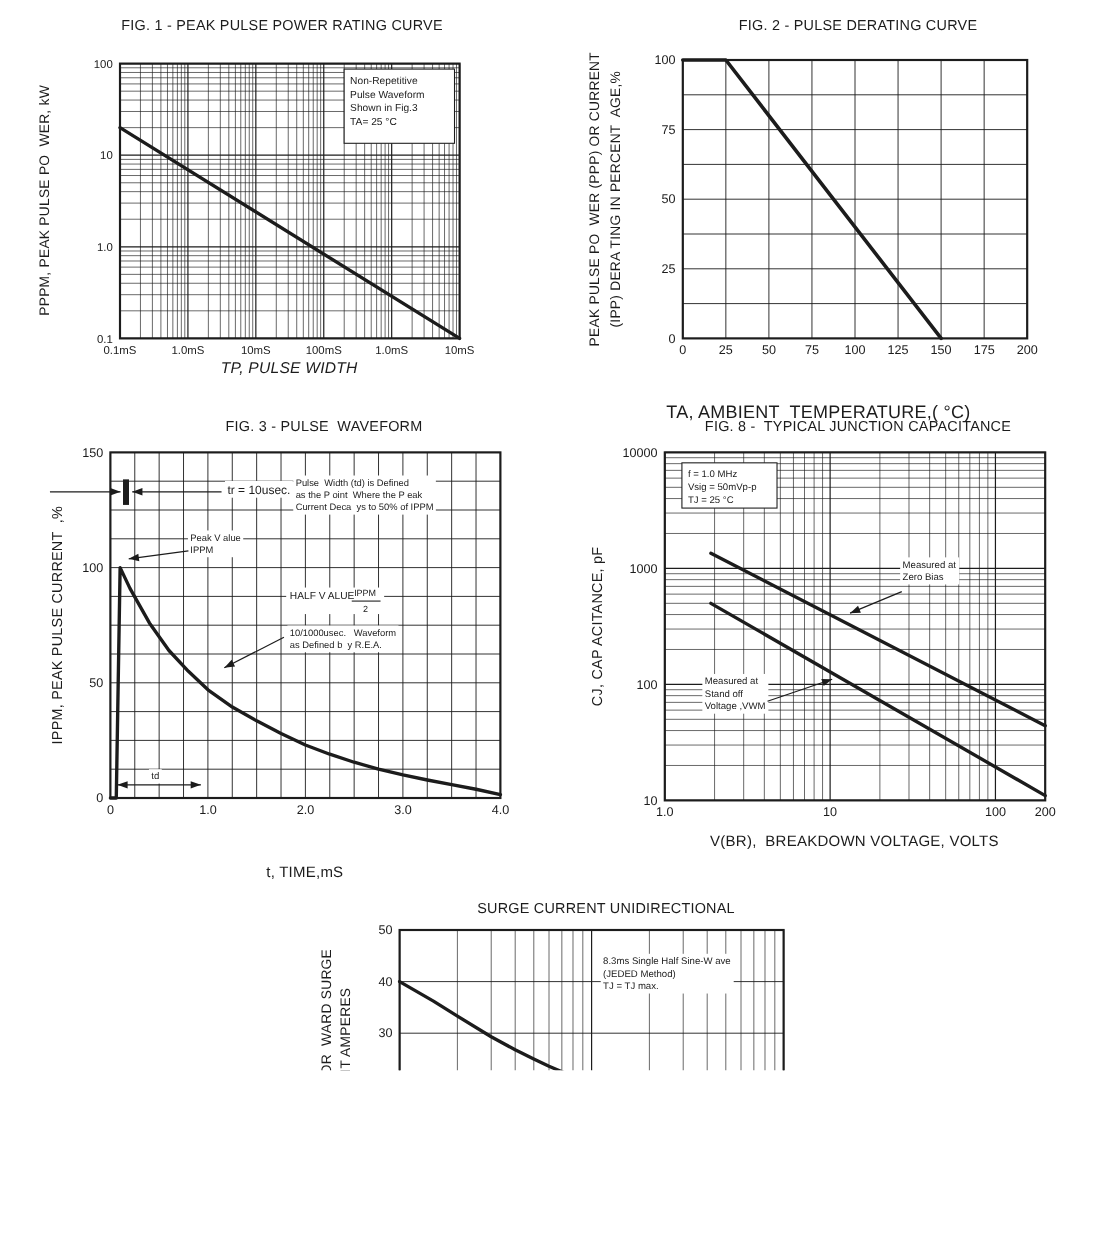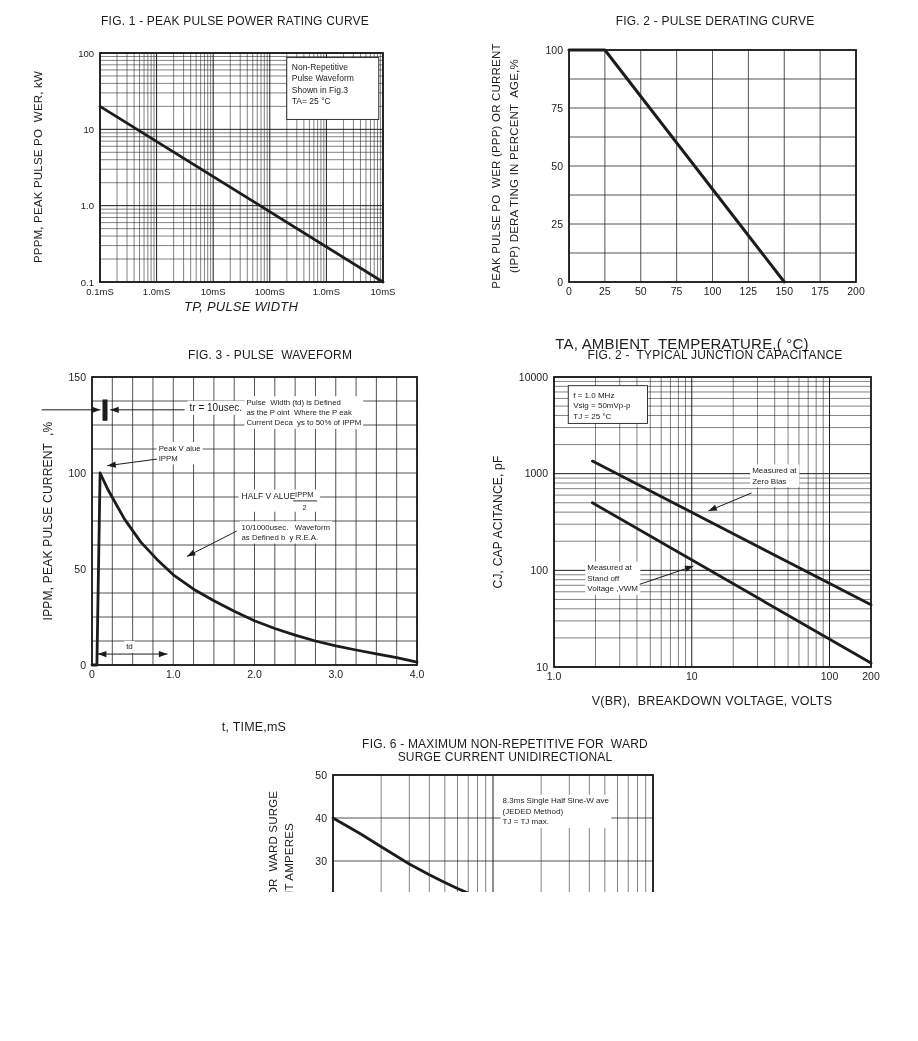--- a/index.html
+++ b/index.html
@@ -264,21 +264,21 @@
       <polygon points="75.4,277.056 66.9,273.95599999999996 66.9,280.156" fill="#1c1c1c"></polygon>
       <polygon points="5.85,277.056 14.35,280.156 14.35,273.95599999999996" fill="#1c1c1c"></polygon>
       <g>
         <rect x="32.125" y="263.9960021972656" width="10.671875" height="12" fill="#fff"></rect>
         <text x="34.125" y="272.496" font-size="8" fill="#1c1c1c">td</text>
       </g>
     </svg>
   <div class="ylabel" id="fig3-ylabel">IPPM, PEAK PULSE CURRENT  ,%</div>
   <div class="xlabel" id="fig3-xlabel">t, TIME,mS</div>
 
-  <div class="chart-title" id="fig4-title">FIG. 2 -  TYPICAL JUNCTION CAPACITANCE</div>
+  <div class="chart-title" id="fig4-title">FIG. 8 -  TYPICAL JUNCTION CAPACITANCE</div>
   <svg class="plot" id="fig4-svg" width="317" height="290">
       <line x1="0" y1="0" x2="0" y2="290" stroke="#1c1c1c" stroke-width="1"></line>
       <line x1="41.471214545356645" y1="0" x2="41.471214545356645" y2="290" stroke="#1c1c1c" stroke-width="0.55"></line>
       <line x1="65.73031991375206" y1="0" x2="65.73031991375206" y2="290" stroke="#1c1c1c" stroke-width="0.55"></line>
       <line x1="82.94242909071329" y1="0" x2="82.94242909071329" y2="290" stroke="#1c1c1c" stroke-width="0.55"></line>
       <line x1="96.29317818196505" y1="0" x2="96.29317818196505" y2="290" stroke="#1c1c1c" stroke-width="0.55"></line>
       <line x1="107.20153445910871" y1="0" x2="107.20153445910871" y2="290" stroke="#1c1c1c" stroke-width="0.55"></line>
       <line x1="116.4244182776139" y1="0" x2="116.4244182776139" y2="290" stroke="#1c1c1c" stroke-width="0.55"></line>
       <line x1="124.41364363606995" y1="0" x2="124.41364363606995" y2="290" stroke="#1c1c1c" stroke-width="0.55"></line>
       <line x1="131.46063982750414" y1="0" x2="131.46063982750414" y2="290" stroke="#1c1c1c" stroke-width="0.55"></line>
@@ -350,21 +350,20 @@
         <text x="33.285" y="193.126" font-size="8" fill="#1c1c1c">Measured at</text>
         <text x="33.285" y="203.686" font-size="8" fill="#1c1c1c">Stand off</text>
         <text x="33.285" y="214.246" font-size="8" fill="#1c1c1c">Voltage ,VWM</text>
       </g>
       <line x1="85.59" y1="207.35" x2="139.48" y2="189.08" stroke="#1c1c1c" stroke-width="1"></line>
       <polygon points="139.48,189.08 130.43471066571323,188.87326137507034 132.42536954026974,194.7449968293589" fill="#1c1c1c"></polygon>
     </svg>
   <div class="ylabel" id="fig4-ylabel">CJ, CAP ACITANCE, pF</div>
   <div class="xlabel" id="fig4-xlabel">V(BR),  BREAKDOWN VOLTAGE, VOLTS</div>
 
-  <div class="chart-title" id="fig6-title1">FIG. 6 - MAXIMUM NON-REPETITIVE FOR  WARD</div>
   <div class="chart-title" id="fig6-title2">SURGE CURRENT UNIDIRECTIONAL</div>
   <svg class="plot" id="fig6-svg" width="320" height="215">
       <line x1="0" y1="0" x2="0" y2="215" stroke="#1c1c1c" stroke-width="1"></line>
       <line x1="48.164799306236986" y1="0" x2="48.164799306236986" y2="215" stroke="#1c1c1c" stroke-width="0.55"></line>
       <line x1="76.33940075514597" y1="0" x2="76.33940075514597" y2="215" stroke="#1c1c1c" stroke-width="0.55"></line>
       <line x1="96.32959861247397" y1="0" x2="96.32959861247397" y2="215" stroke="#1c1c1c" stroke-width="0.55"></line>
       <line x1="111.835200693763" y1="0" x2="111.835200693763" y2="215" stroke="#1c1c1c" stroke-width="0.55"></line>
       <line x1="124.50420006138296" y1="0" x2="124.50420006138296" y2="215" stroke="#1c1c1c" stroke-width="0.55"></line>
       <line x1="135.21568640228108" y1="0" x2="135.21568640228108" y2="215" stroke="#1c1c1c" stroke-width="0.55"></line>
       <line x1="144.49439791871094" y1="0" x2="144.49439791871094" y2="215" stroke="#1c1c1c" stroke-width="0.55"></line>

